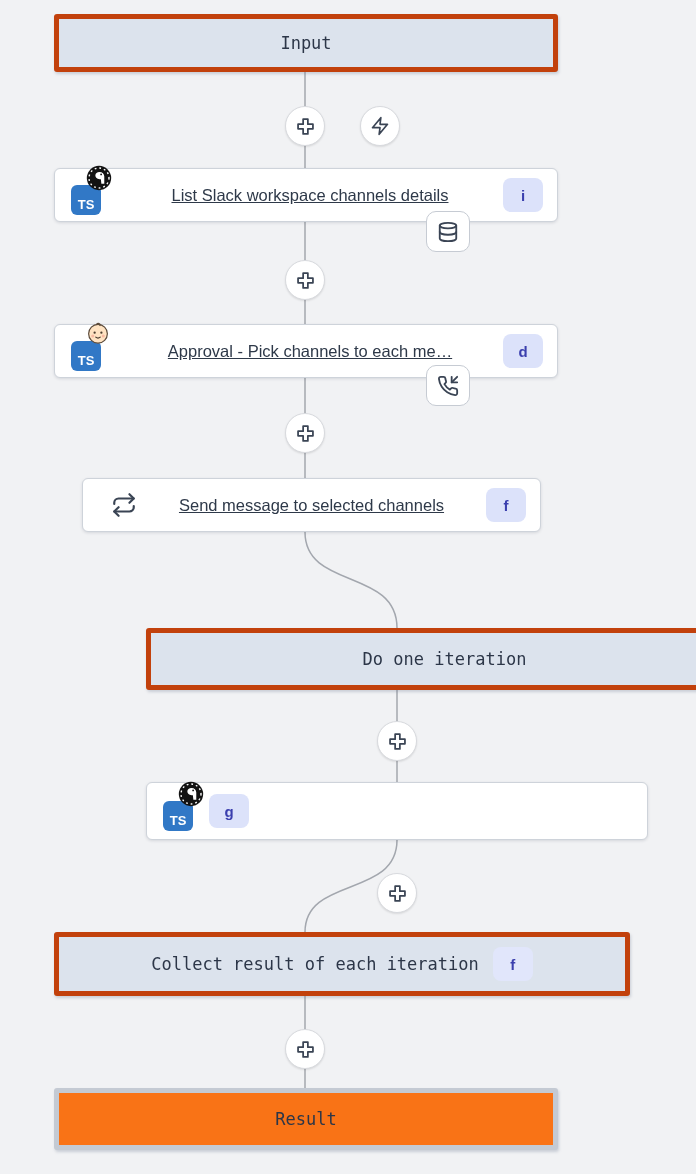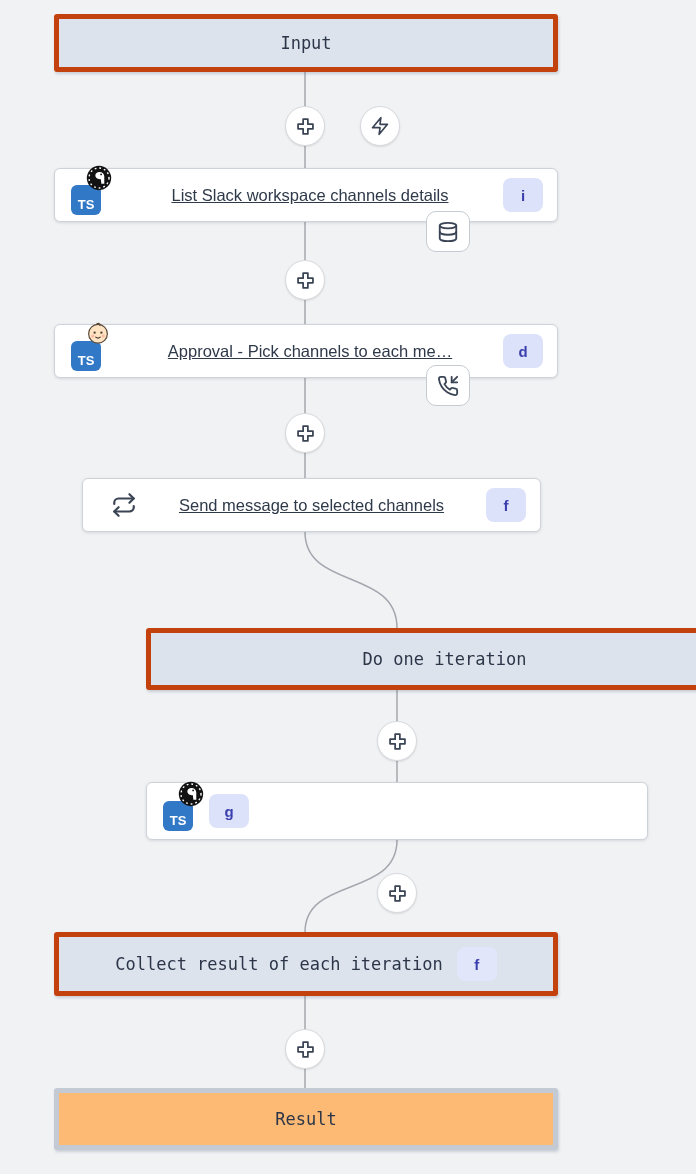--- a/index.html
+++ b/index.html
@@ -22,21 +22,21 @@
     box-shadow:1px 2px 3px rgba(100,115,140,.28);
     display:flex;align-items:center;justify-content:center;
     z-index:1;
     box-sizing:border-box;
   }
   .hbox .hlabel{
     font-family:"DejaVu Sans Mono","Liberation Mono",monospace;
     font-size:17px;color:#2c3648;font-weight:500;
     white-space:nowrap;
   }
-  .hbox.white{background:#fdba74;border-color:#c4cad3;}
+  .hbox.white{background:#f97316;border-color:#c4cad3;}
 
   
   .node{
     position:absolute;
     background:#ffffff;
     border:1px solid #ced3da;
     border-radius:6px;
     box-shadow:0 1px 3px rgba(40,50,70,.14);
     display:flex;align-items:center;
     z-index:1;
@@ -226,21 +226,21 @@
     </div>
     <span class="badge">g</span>
   </div>
 
   <div class="circle-btn" style="left:377px;top:873px;">
     <svg width="21" height="21" viewBox="0 0 24 24">
       <path class="stroke-ico" d="M9.3 3.5h5.4v5.8h5.8v5.4h-5.8v5.8H9.3v-5.8H3.5V9.3h5.8z"></path>
     </svg>
   </div>
 
-  <div class="hbox" style="left:54px;top:932px;width:504px;height:64px;">
+  <div class="hbox" style="left:54px;top:932px;width:576px;height:64px;">
     <span class="hlabel">Collect result of each iteration</span>
     <span class="badge">f</span>
   </div>
 
   <div class="circle-btn" style="left:285px;top:1029px;">
     <svg width="21" height="21" viewBox="0 0 24 24">
       <path class="stroke-ico" d="M9.3 3.5h5.4v5.8h5.8v5.4h-5.8v5.8H9.3v-5.8H3.5V9.3h5.8z"></path>
     </svg>
   </div>
 

